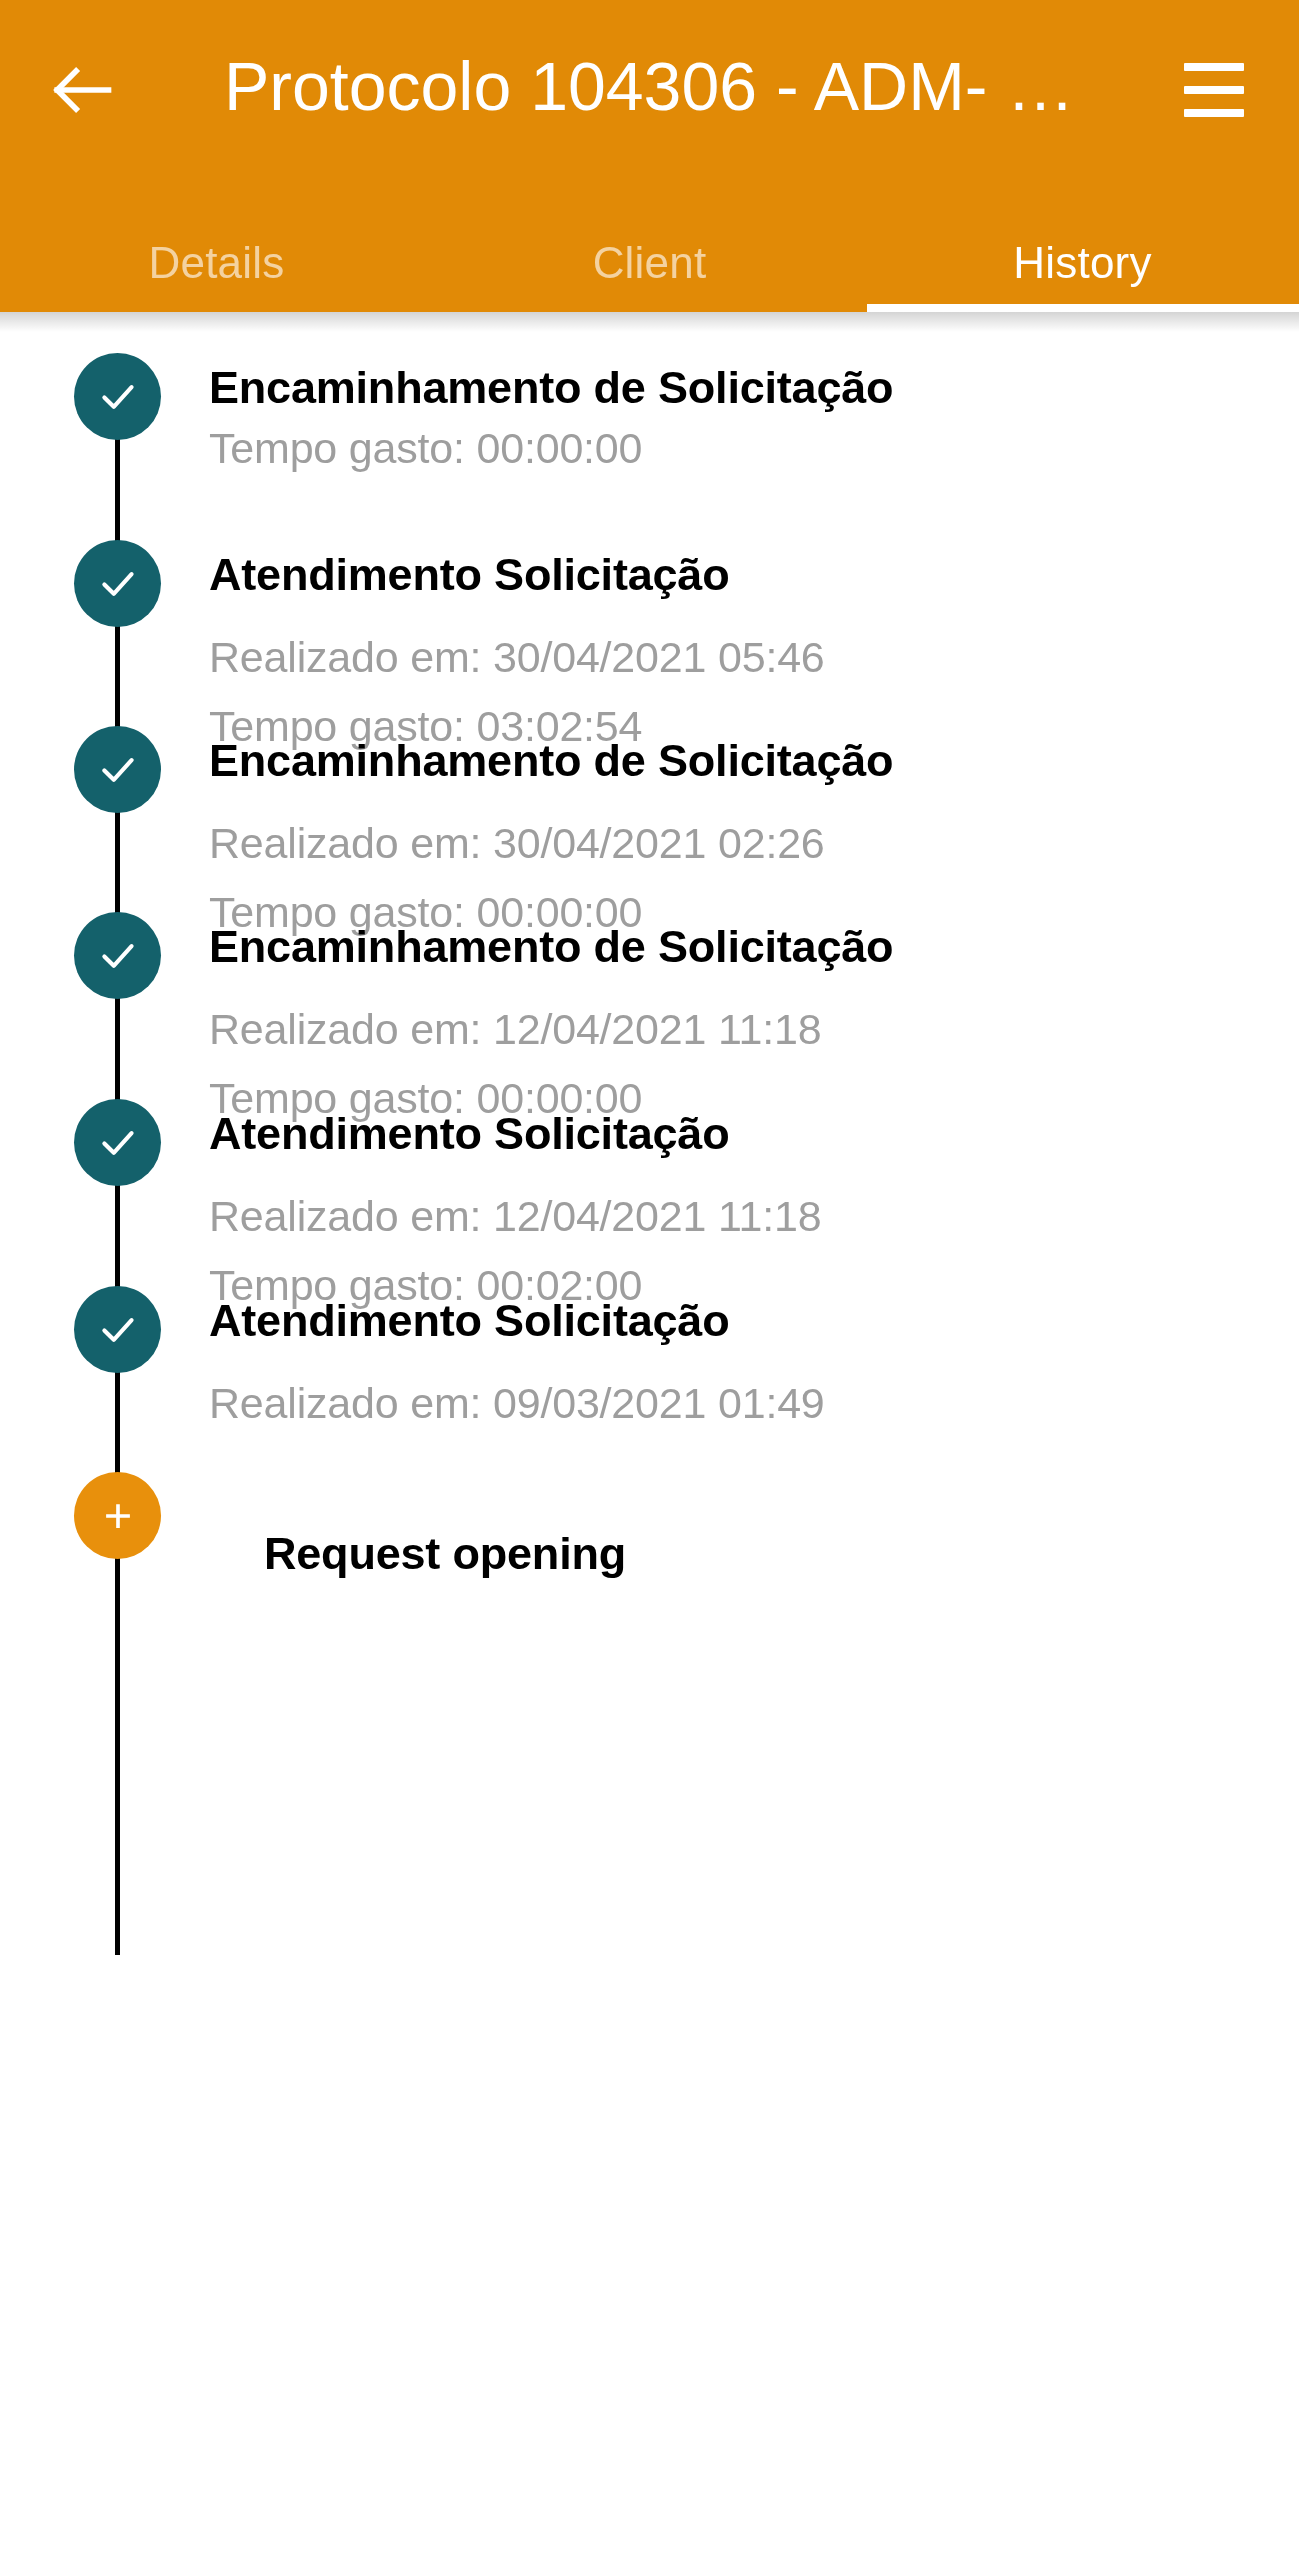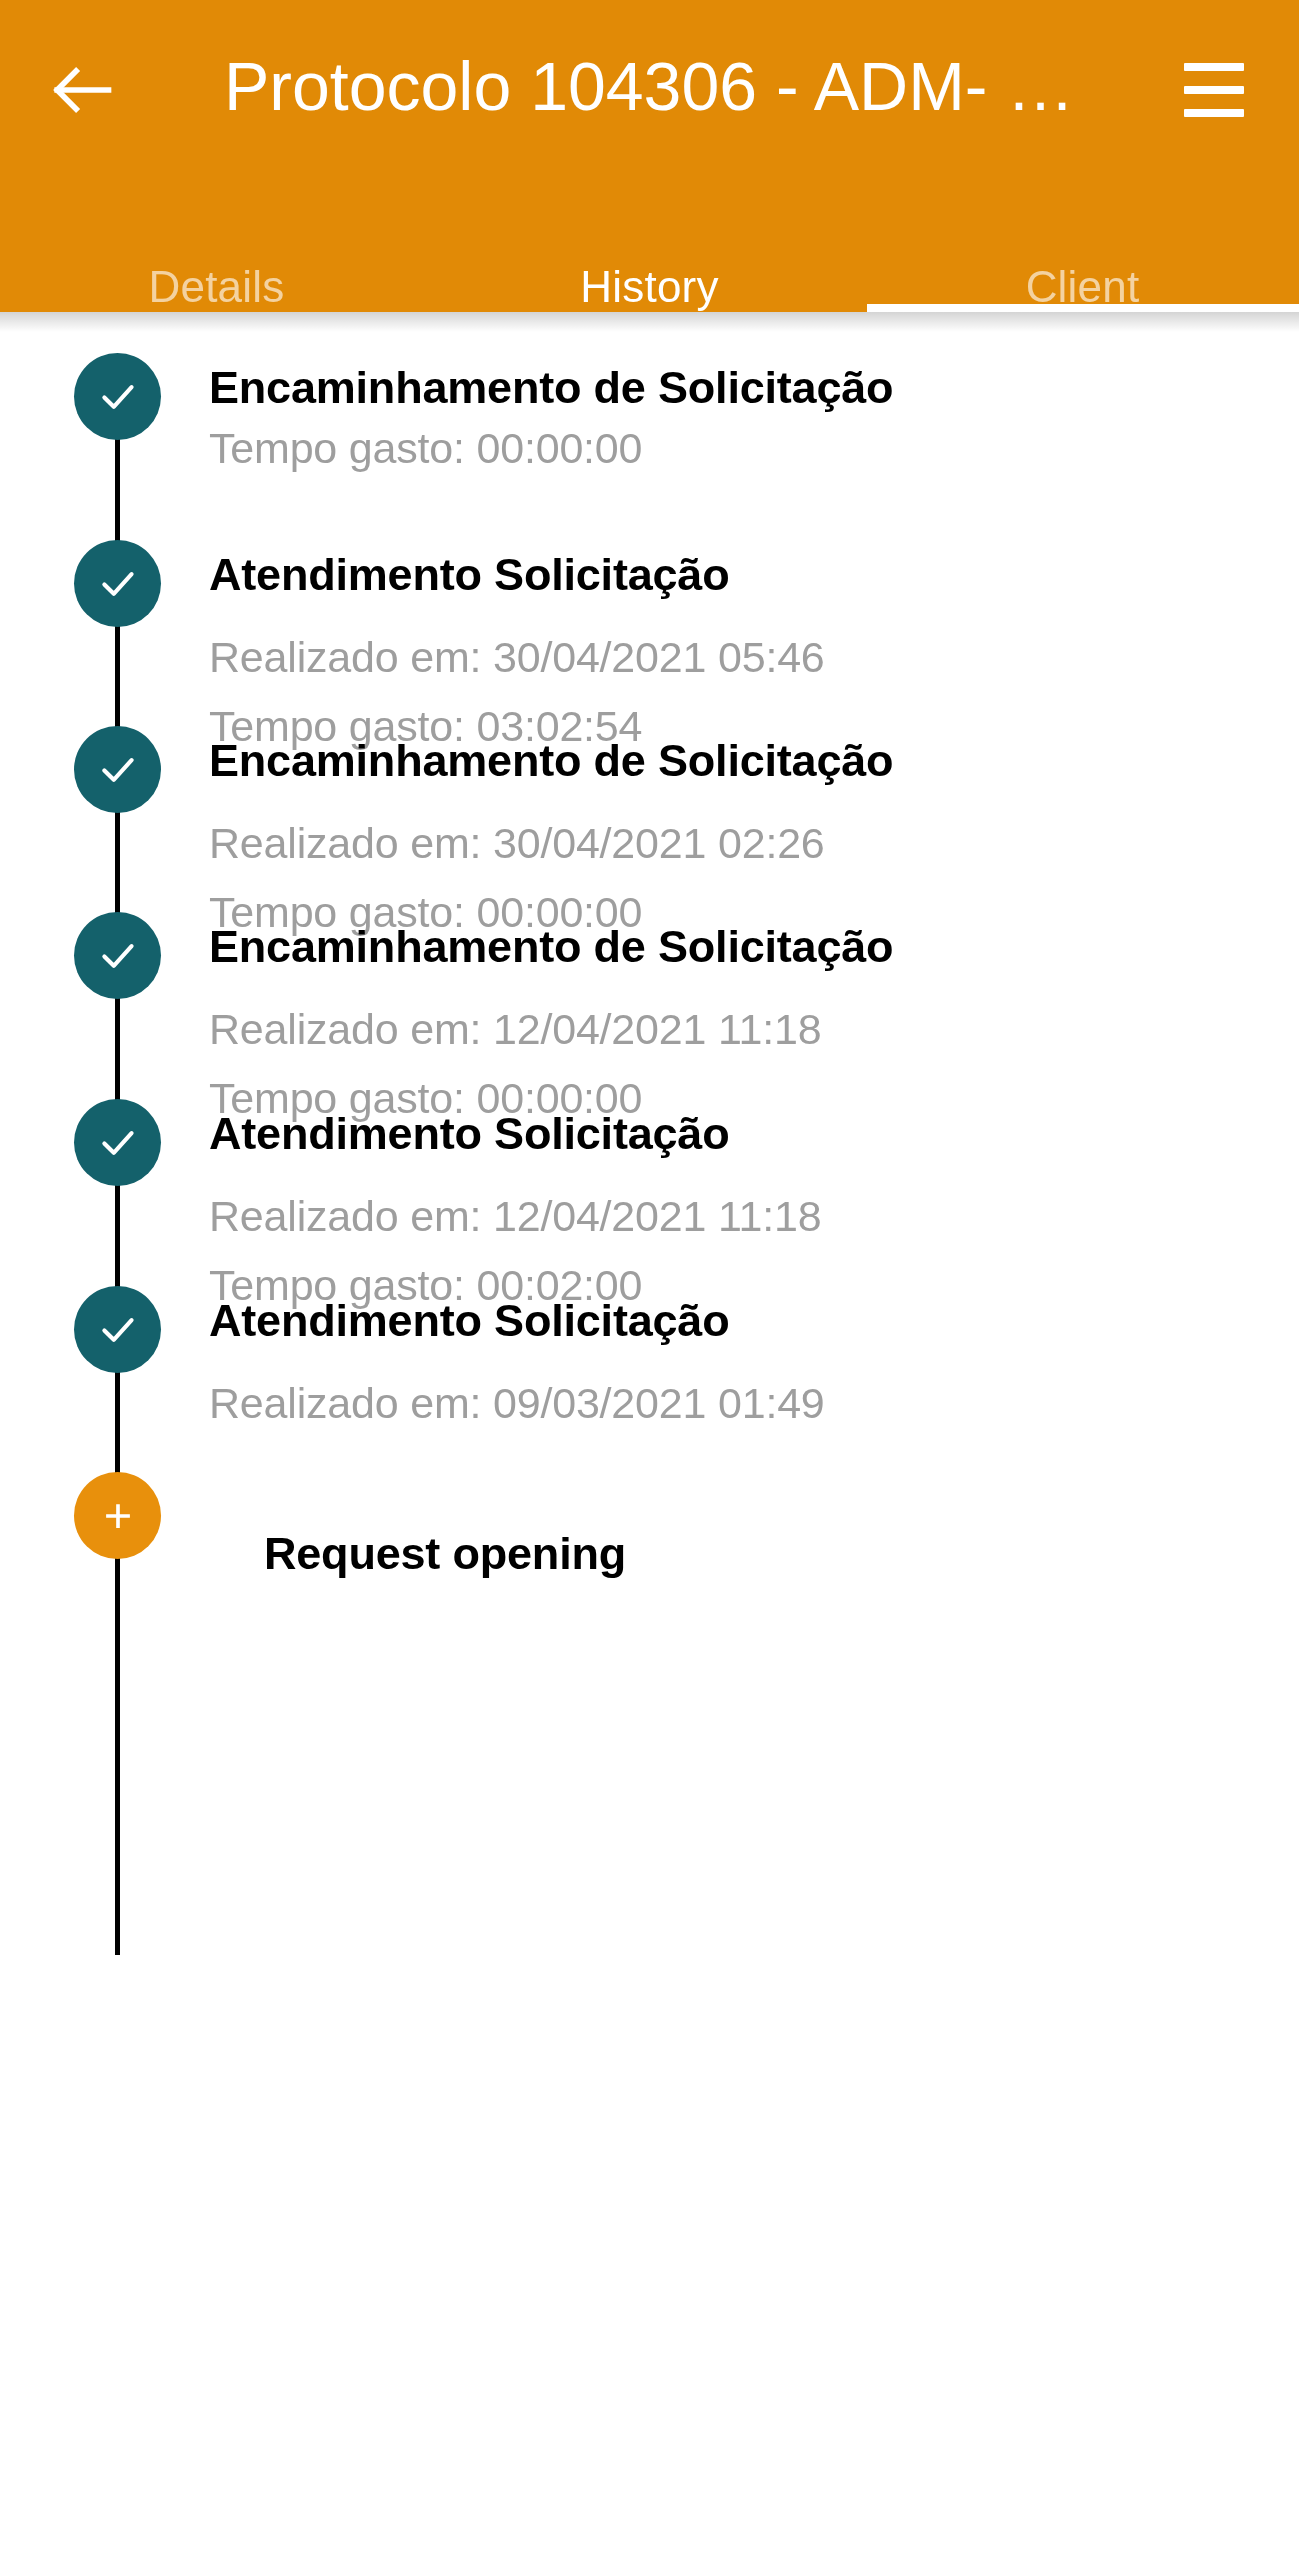--- a/index.html
+++ b/index.html
@@ -61,21 +61,21 @@
   .tabbar {
     position:absolute;
     left:0; top:181px;
     width:1299px; height:131px;
     display:flex;
   }
   .tab {
     flex:1;
     position:relative;
     display:flex;
-    align-items:flex-end;
+    align-items:center;
     justify-content:center;
     padding-top:32.5px;
     font-size:44px;
     font-weight:400;
     color:rgba(255,255,255,0.62);
     cursor:pointer;
     letter-spacing:0.2px;
   }
   .tab.active { color:#ffffff; }
   .tab-underline {
@@ -175,25 +175,25 @@
       <span></span>
       <span></span>
       <span></span>
     </div>
   </div>
 
   <div class="tabbar">
     <div class="tab">
       <span>Details</span>
     </div>
+    <div class="tab">
+      <span>Client</span>
+    </div>
     <div class="tab active">
       <span>History</span>
-    </div>
-    <div class="tab">
-      <span>Client</span>
     </div>
     <div class="tab-underline"></div>
   </div>
 </div>
 <div class="appbar-shadow"></div>
 
 <div class="content">
   <div class="rail"></div>
 
   <div class="timeline">

